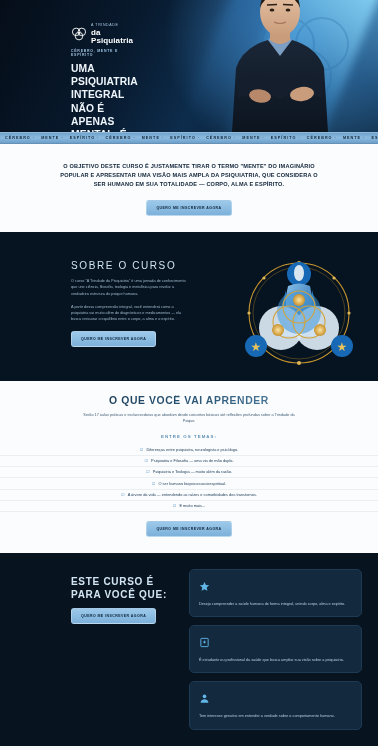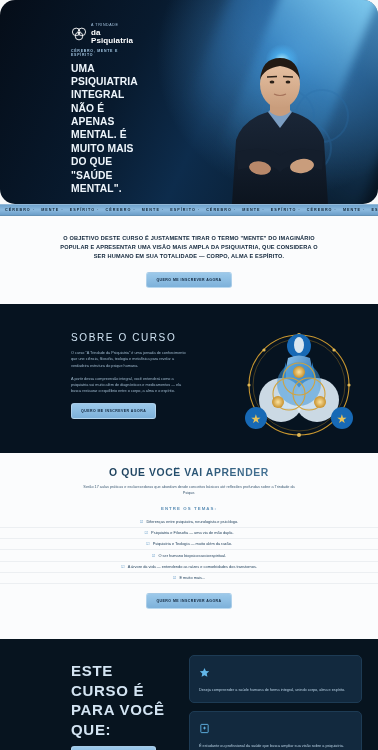--- a/index.html
+++ b/index.html
@@ -7,26 +7,25 @@
   body {
     font-family:"Liberation Sans", sans-serif;
     background:#f8f9fa;
     color:#0b1a2b;
     overflow:hidden;
   }
   .page { width:378px; height:750px; position:relative; overflow:hidden; }
 
   
   .hero {
-    position:relative; height:204px; width:100%;
+    position:relative; height:132px; width:100%;
     background:
       radial-gradient(circle at 78% 28%, rgba(90,180,255,.55) 0%, rgba(20,60,110,0) 42%),
       linear-gradient(115deg,#050d18 0%,#081a2e 34%,#0d2c4c 55%,#06131f 100%);
     overflow:hidden;
-    border-radius:15px;
   }
   .beam {
     position:absolute; top:-70px; right:-20px;
     width:200px; height:330px;
     background:linear-gradient(200deg, rgba(120,205,255,.85) 0%, rgba(60,150,230,.35) 35%, rgba(10,40,80,0) 72%);
     transform:rotate(22deg);
     filter:blur(6px);
     pointer-events:none;
   }
   .beam2 {
@@ -103,21 +102,21 @@
   .sobre h2 {
     font-size:10px; font-weight:400; letter-spacing:1.6px; color:#cfe2f1;
     text-transform:uppercase;
   }
   .sobre p {
     font-size:3.8px; line-height:1.65; color:#9fb9cd; width:118px; margin-top:7px;
   }
   .trinity { position:absolute; right:16px; top:18px; width:126px; height:126px; }
 
   
-  .aprender { background:#fbfcfd; padding:14px 0 30px; text-align:center; }
+  .aprender { background:#fbfcfd; padding:14px 0 16px; text-align:center; }
   .aprender h2 {
     font-size:10.4px; font-weight:600; letter-spacing:.6px; text-transform:uppercase;
     background:linear-gradient(90deg,#10263c 0%,#25506f 48%,#6fa0c6 100%);
     -webkit-background-clip:text; background-clip:text; color:transparent;
   }
   .aprender .sub {
     font-size:3.8px; line-height:1.6; color:#3f5d76; margin:6px auto 0; width:218px;
   }
   .entre {
     margin-top:10px; font-size:4.3px; font-weight:700; letter-spacing:1.1px;
@@ -133,21 +132,21 @@
   .list-item .txt { text-align:center; }
   .aprender .btn-cta { margin-top:9px; }
 
   
   .para {
     background:#07141f; padding:16px 16px 16px 71px;
     display:flex; gap:14px;
   }
   .para-left { width:104px; flex:none; padding-top:6px; }
   .para-left h2 {
-    font-size:15px; line-height:1.30; font-weight:600; letter-spacing:.7px;
+    font-size:10px; line-height:1.30; font-weight:600; letter-spacing:.7px;
     color:#d3e4f2; text-transform:uppercase;
   }
   .para-left .btn-cta { margin-top:7px; }
   .cards { display:flex; flex-direction:column; gap:8px; flex:1; }
   .card {
     background:#12293e; border:1px solid #1d3b54; border-radius:5px;
     padding:8px 9px 9px;
   }
   .card .ico { color:#62b6e8; margin-bottom:5px; display:block; }
   .card p { font-size:3.8px; line-height:1.62; color:#b4cde0; }

